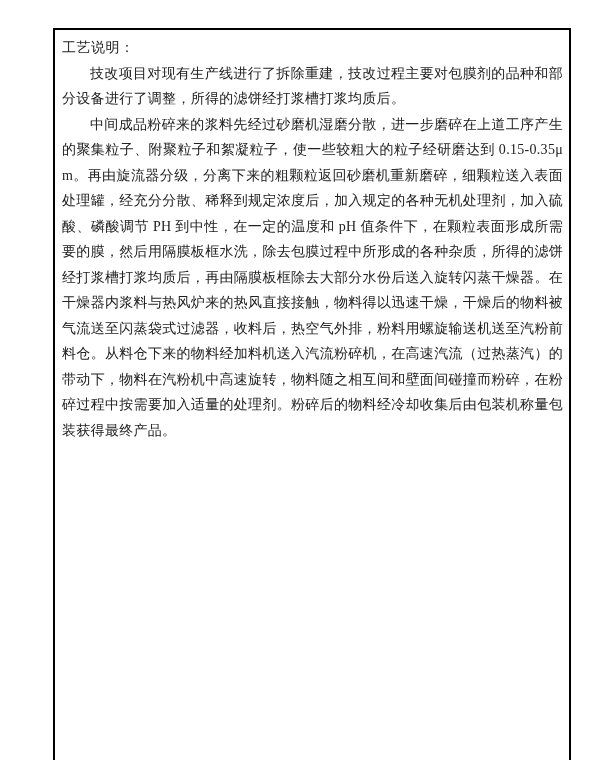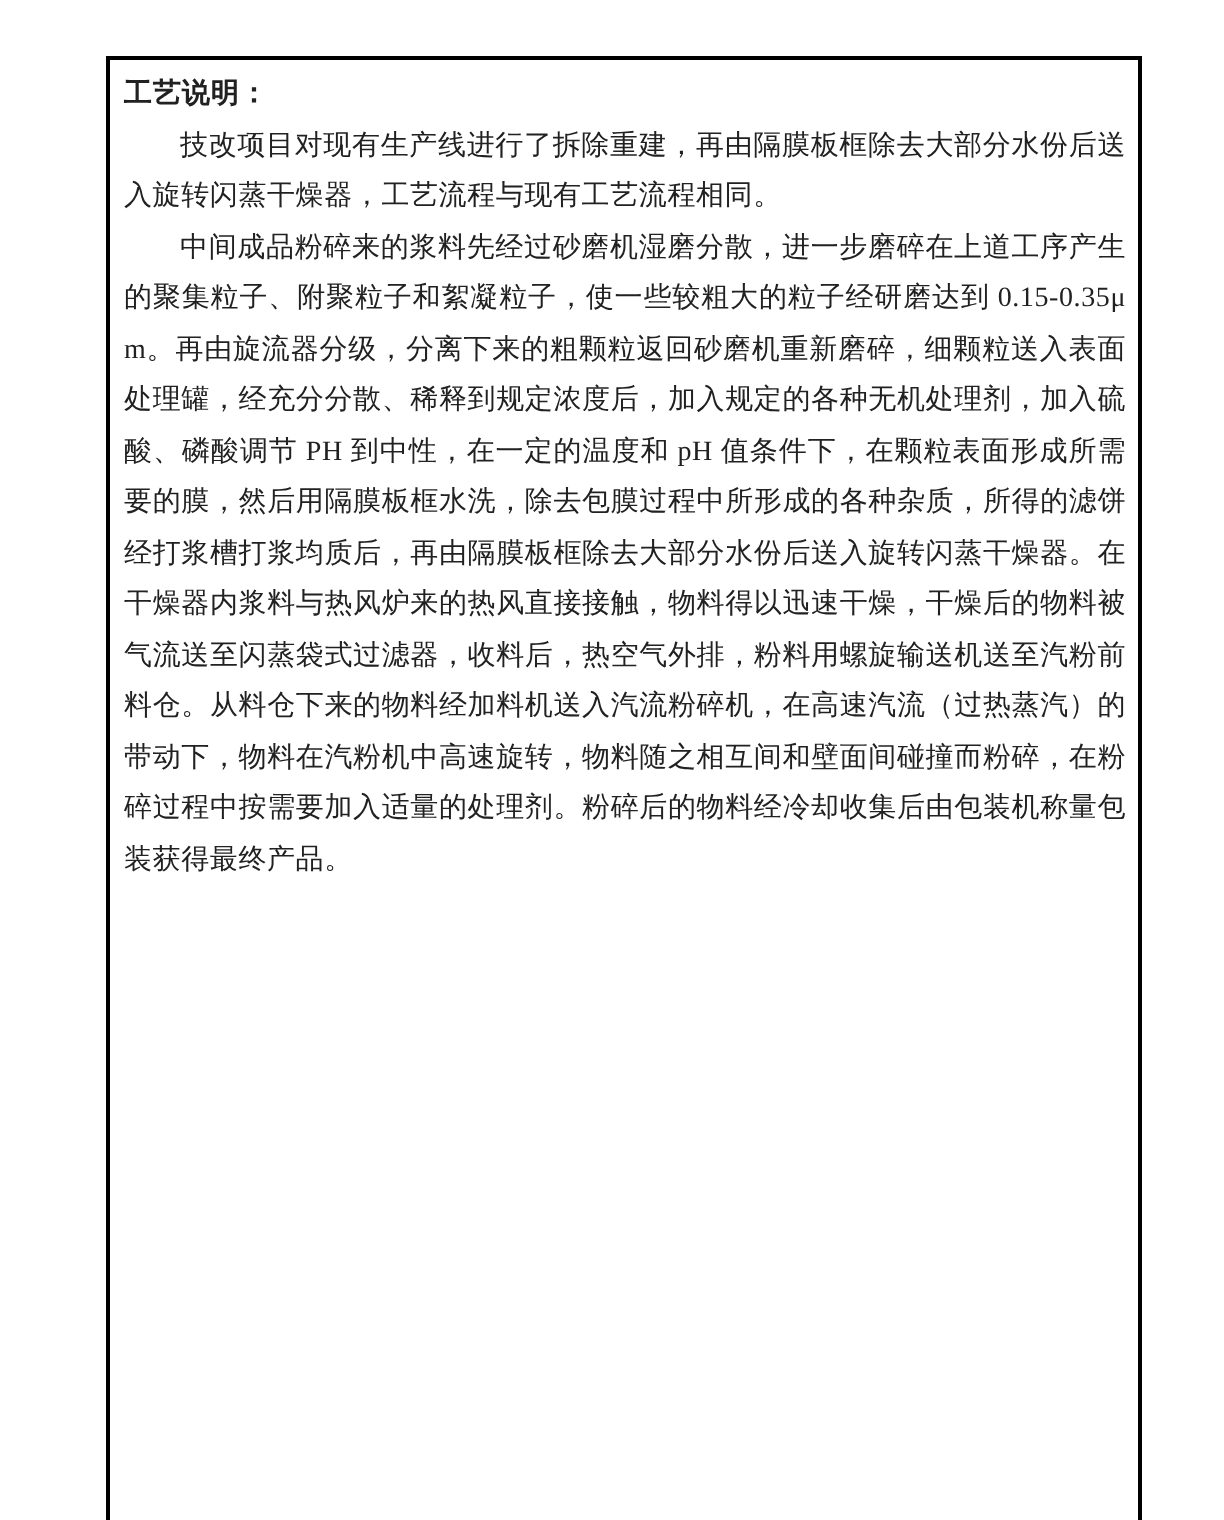--- a/index.html
+++ b/index.html
@@ -26,36 +26,35 @@
     border-bottom: none;
     padding: 5px 6px 0 7px;
     background: #ffffff;
   }
   .heading {
     font-size: 14px;
     line-height: 25.5px;
     color: #212121;
     letter-spacing: 0.5px;
     white-space: nowrap;
-    font-weight: bold;
   }
   .body-para {
     margin: 0;
     font-size: 14px;
     line-height: 25.5px;
     color: #212121;
     text-align: justify;
     text-justify: inter-ideograph;
     text-indent: 2em;
     letter-spacing: 0.3px;
     word-break: break-all;
   }
 </style>
 </head>
 <body>
 
 <div class="page">
   <div class="content-box">
     <div class="heading">工艺说明：</div>
-    <p class="body-para">技改项目对现有生产线进行了拆除重建，再由隔膜板框除去大部分水份后送入旋转闪蒸干燥器，工艺流程与现有工艺流程相同。</p>
+    <p class="body-para">技改项目对现有生产线进行了拆除重建，技改过程主要对包膜剂的品种和部分设备进行了调整，所得的滤饼经打浆槽打浆均质后。</p>
     <p class="body-para">中间成品粉碎来的浆料先经过砂磨机湿磨分散，进一步磨碎在上道工序产生的聚集粒子、附聚粒子和絮凝粒子，使一些较粗大的粒子经研磨达到 0.15-0.35μm。再由旋流器分级，分离下来的粗颗粒返回砂磨机重新磨碎，细颗粒送入表面处理罐，经充分分散、稀释到规定浓度后，加入规定的各种无机处理剂，加入硫酸、磷酸调节 PH 到中性，在一定的温度和 pH 值条件下，在颗粒表面形成所需要的膜，然后用隔膜板框水洗，除去包膜过程中所形成的各种杂质，所得的滤饼经打浆槽打浆均质后，再由隔膜板框除去大部分水份后送入旋转闪蒸干燥器。在干燥器内浆料与热风炉来的热风直接接触，物料得以迅速干燥，干燥后的物料被气流送至闪蒸袋式过滤器，收料后，热空气外排，粉料用螺旋输送机送至汽粉前料仓。从料仓下来的物料经加料机送入汽流粉碎机，在高速汽流（过热蒸汽）的带动下，物料在汽粉机中高速旋转，物料随之相互间和壁面间碰撞而粉碎，在粉碎过程中按需要加入适量的处理剂。粉碎后的物料经冷却收集后由包装机称量包装获得最终产品。</p>
   </div>
 </div>
 
 </body></html>

